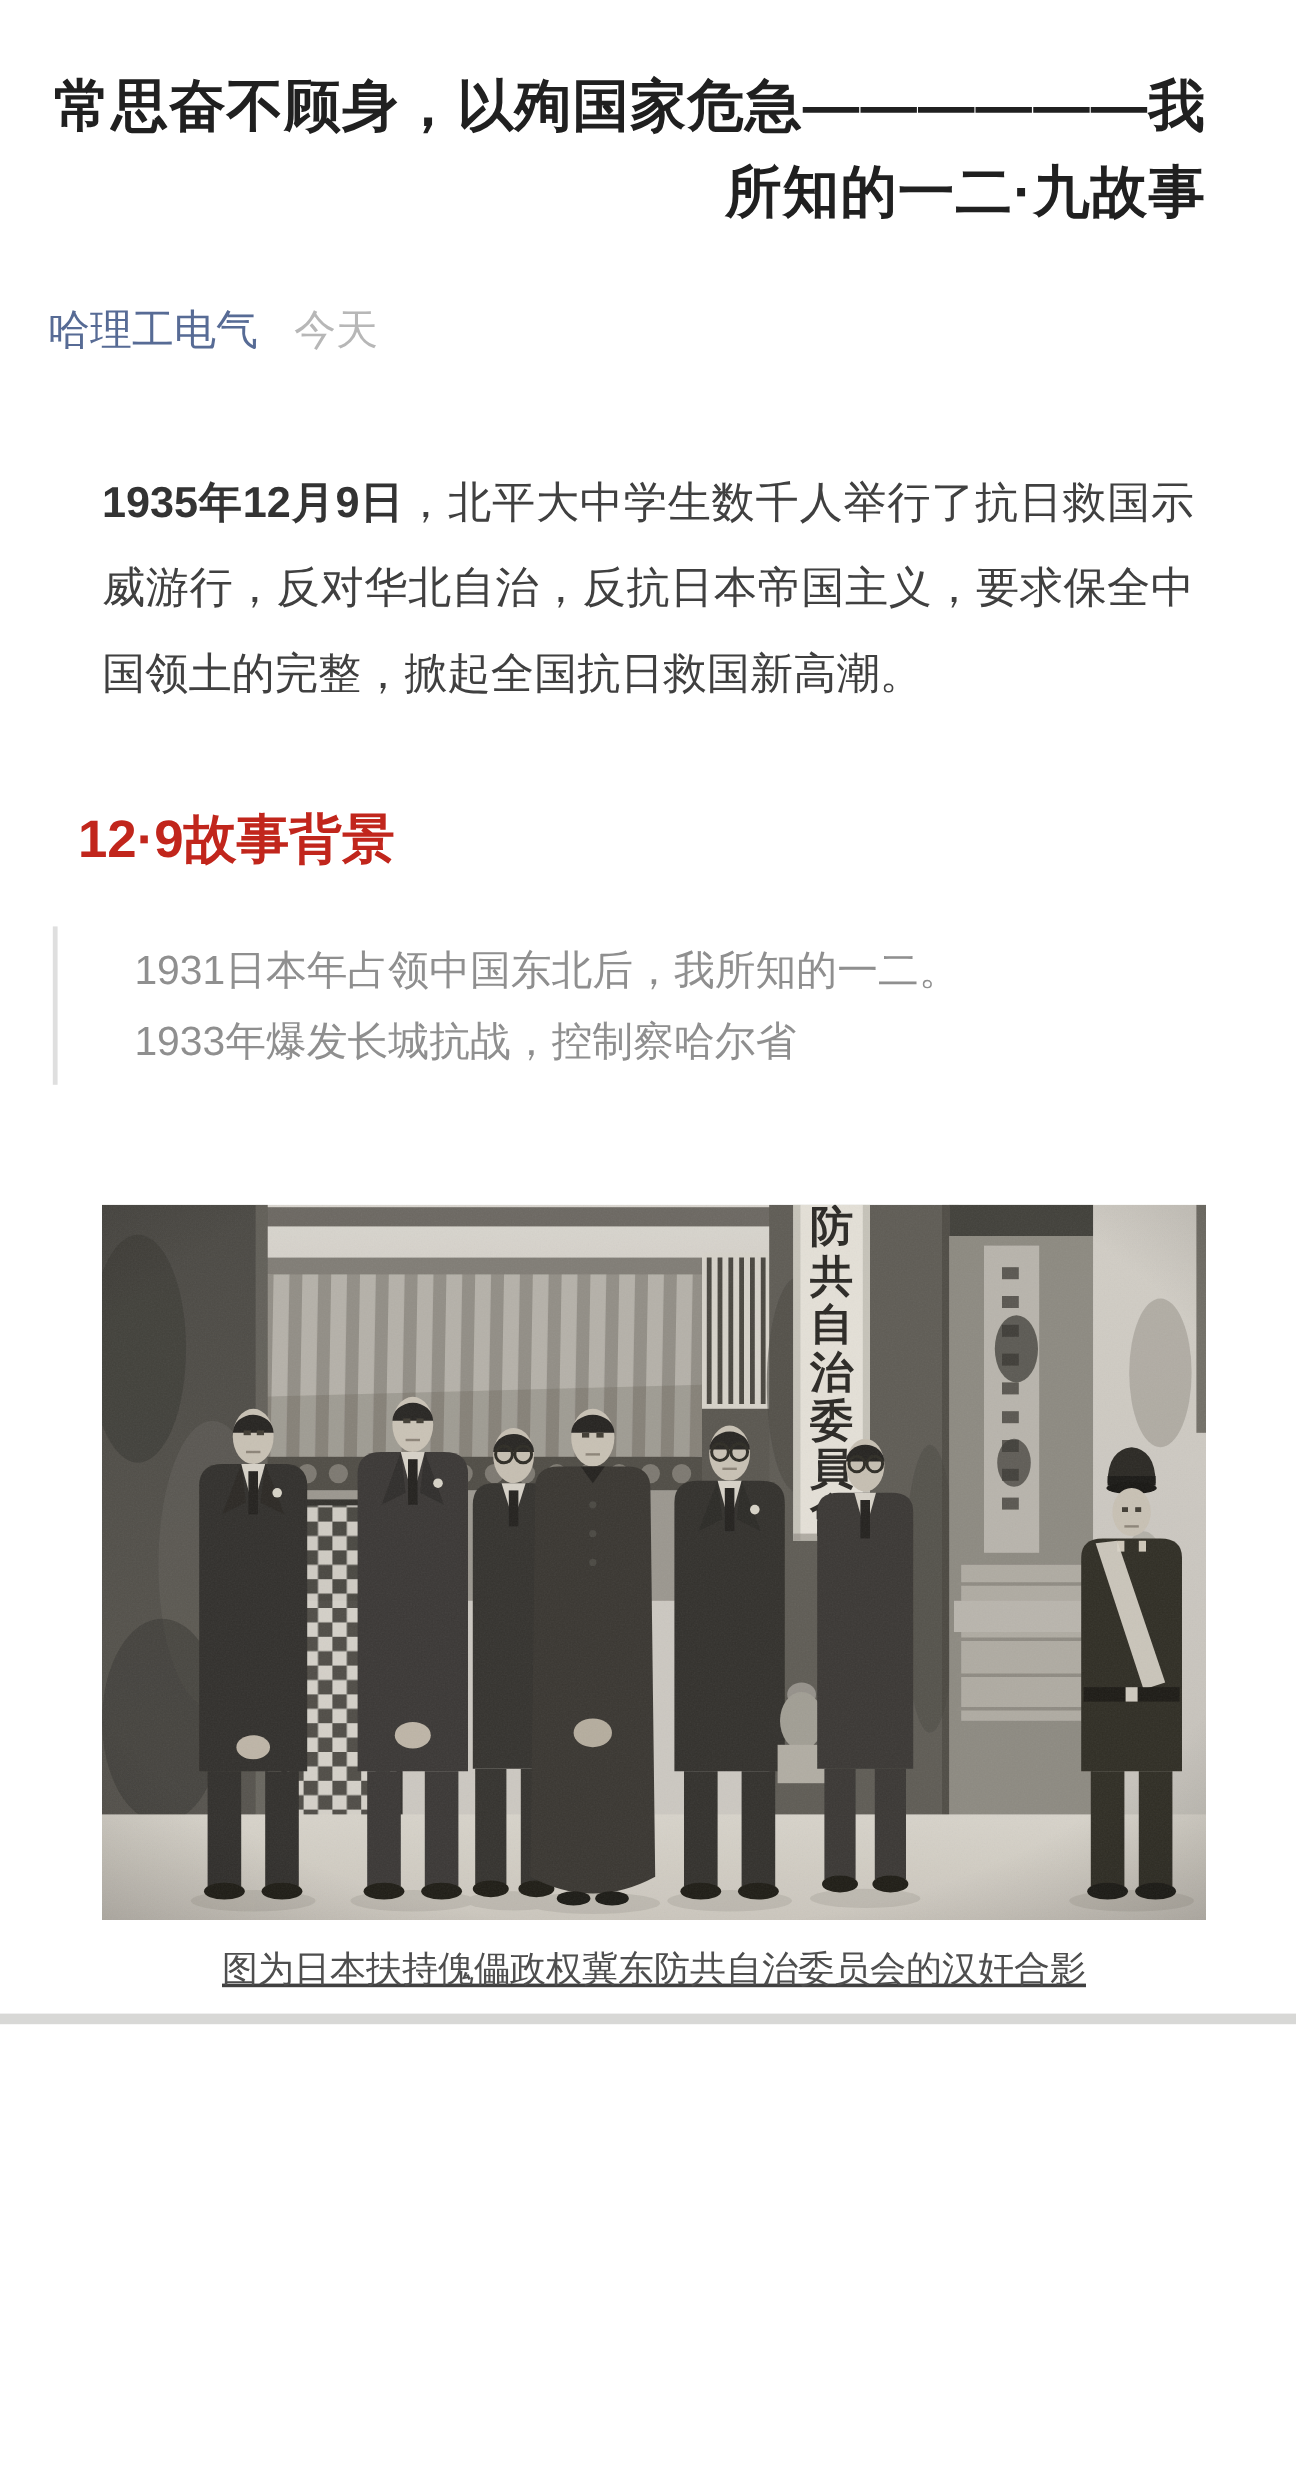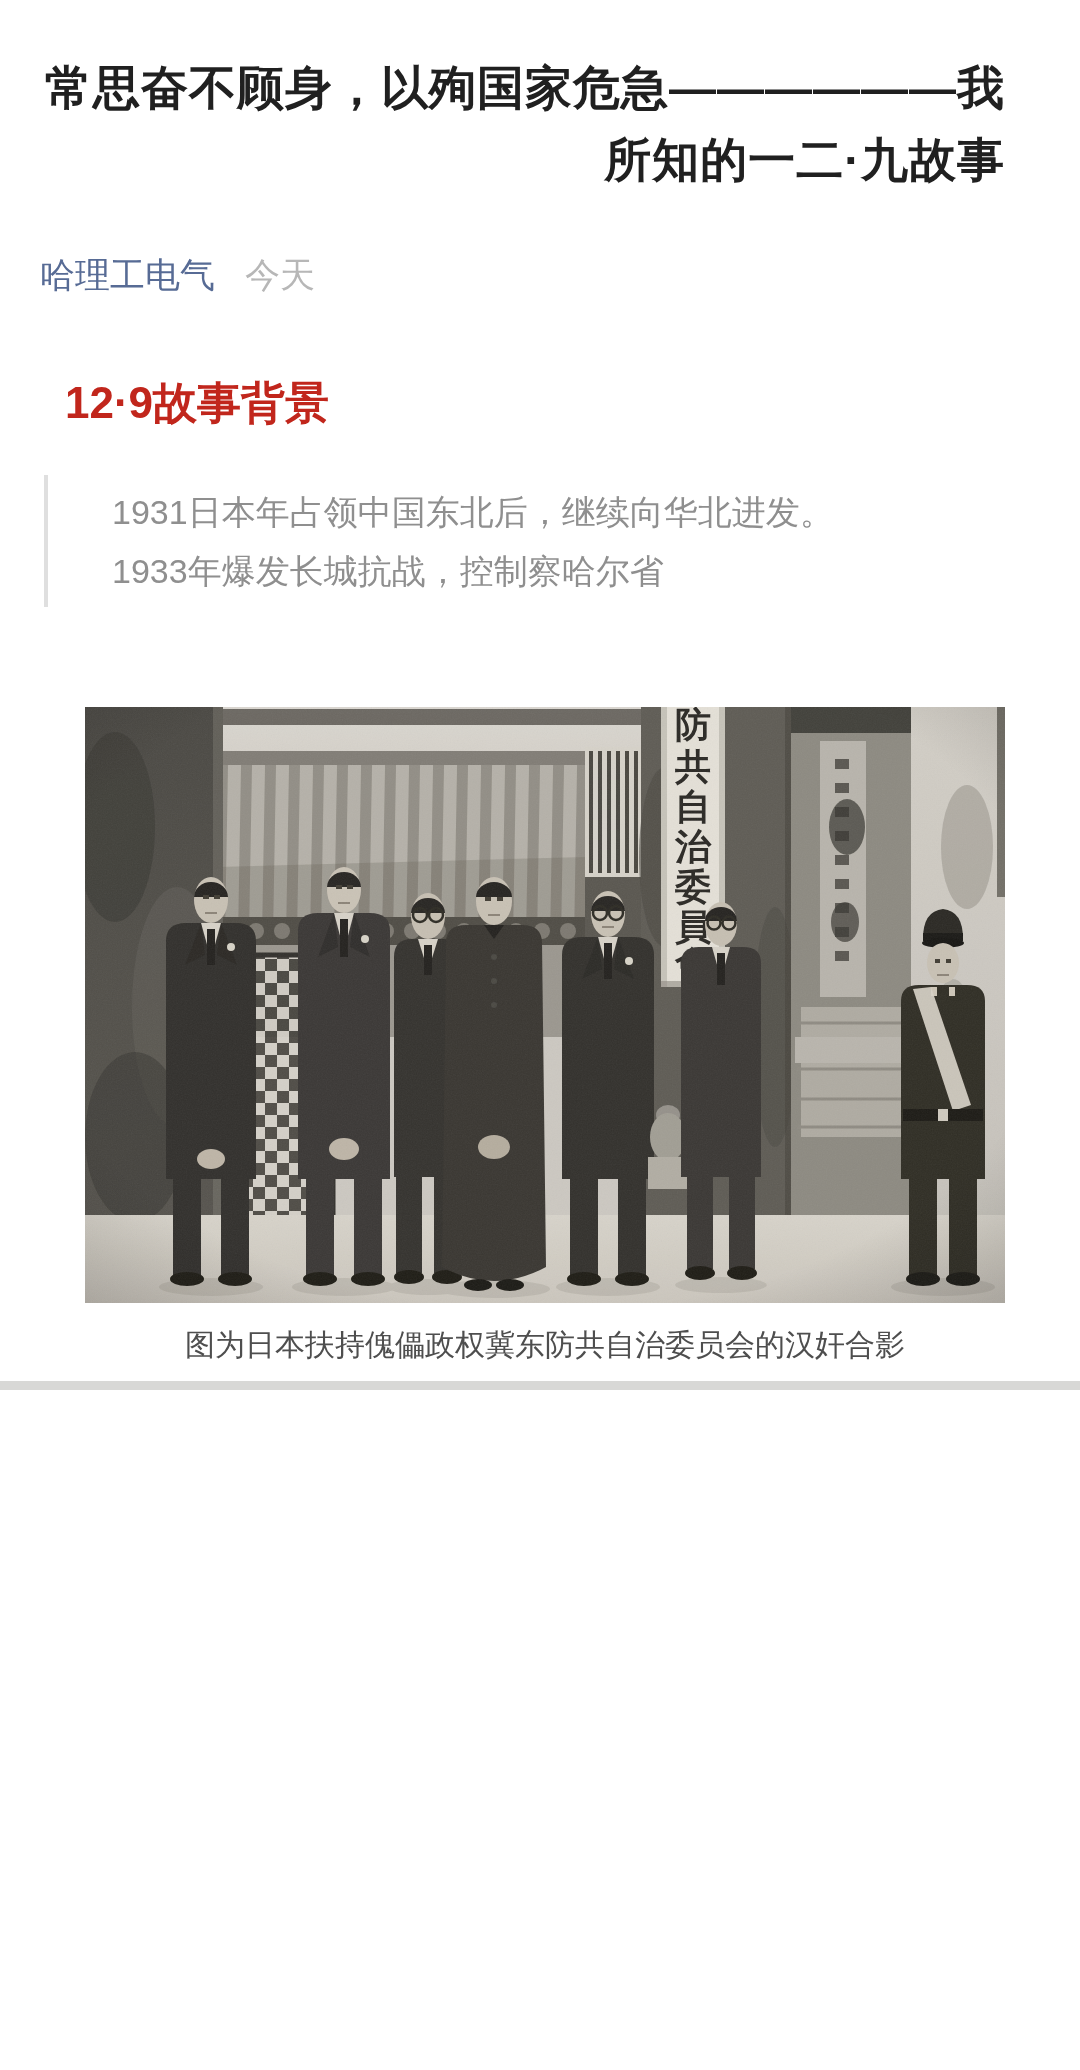--- a/index.html
+++ b/index.html
@@ -48,21 +48,21 @@
     border-left: 4px solid #dfdfdf;
     padding: 8px 62px 6px 64px;
   }
   .quote p {
     font-size: 34px;
     line-height: 59px;
     color: #8f8f8f;
     text-align: justify;
   }
 
-  .figure { margin: 100px 0 0 45px; width: 920px; }
+  .figure { margin: 100px 0 0 45px; width: 920px; text-decoration: underline; }
   .photo { width: 920px; height: 596px; cursor: pointer; }
   .photo svg { display: block; width: 920px; height: 596px; }
   .caption {
     margin-top: 22px;
     text-align: center;
     font-size: 30px;
     line-height: 40px;
     color: #4e4e4e;
   }
 
@@ -77,25 +77,26 @@
 <body>
 
 <div class="article">
 
   <h1 class="title">常思奋不顾身，以殉国家危急——————我所知的一二·九故事</h1>
 
   <div class="meta">
     <a class="account">哈理工电气</a><span class="pub-date">今天</span>
   </div>
 
+  <p class="intro"><strong>1935年12月9日</strong><span>，北平大中学生数千人举行了抗日救国示威游行，反对华北自治，反抗日本帝国主义，要求保全中国领土的完整，掀起全国抗日救国新高潮。</span></p>
 
   <h2 class="section-heading">12·9故事背景</h2>
 
   <blockquote class="quote">
-    <p>1931日本年占领中国东北后，继续向华北进发。</p>
+    <p>1931日本年占领中国东北后，我所知的一二。</p>
     <p>1933年爆发长城抗战，控制察哈尔省</p>
   </blockquote>
 
   <figure class="figure">
     <div class="photo">
       <svg viewBox="0 0 920 596" xmlns="http://www.w3.org/2000/svg">
         <defs>
           <linearGradient id="skyg" x1="0" y1="0" x2="0" y2="1">
             <stop offset="0" stop-color="#dcd9d3"></stop>
               <stop offset="1" stop-color="#ccc9c2"></stop>

